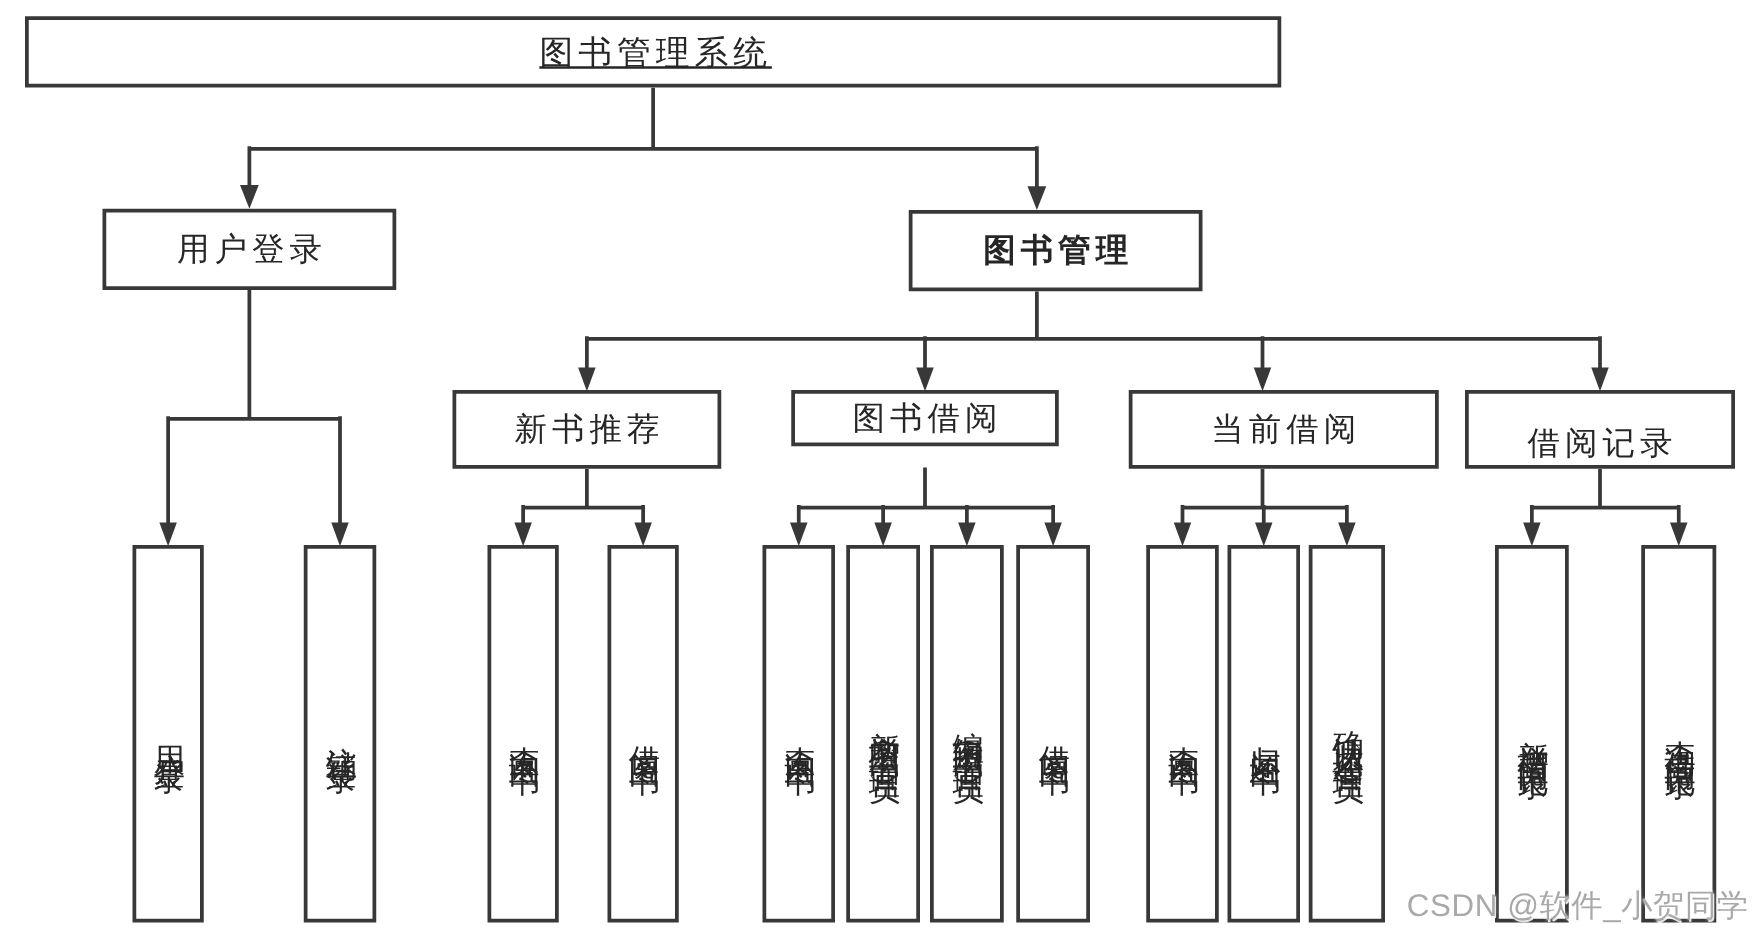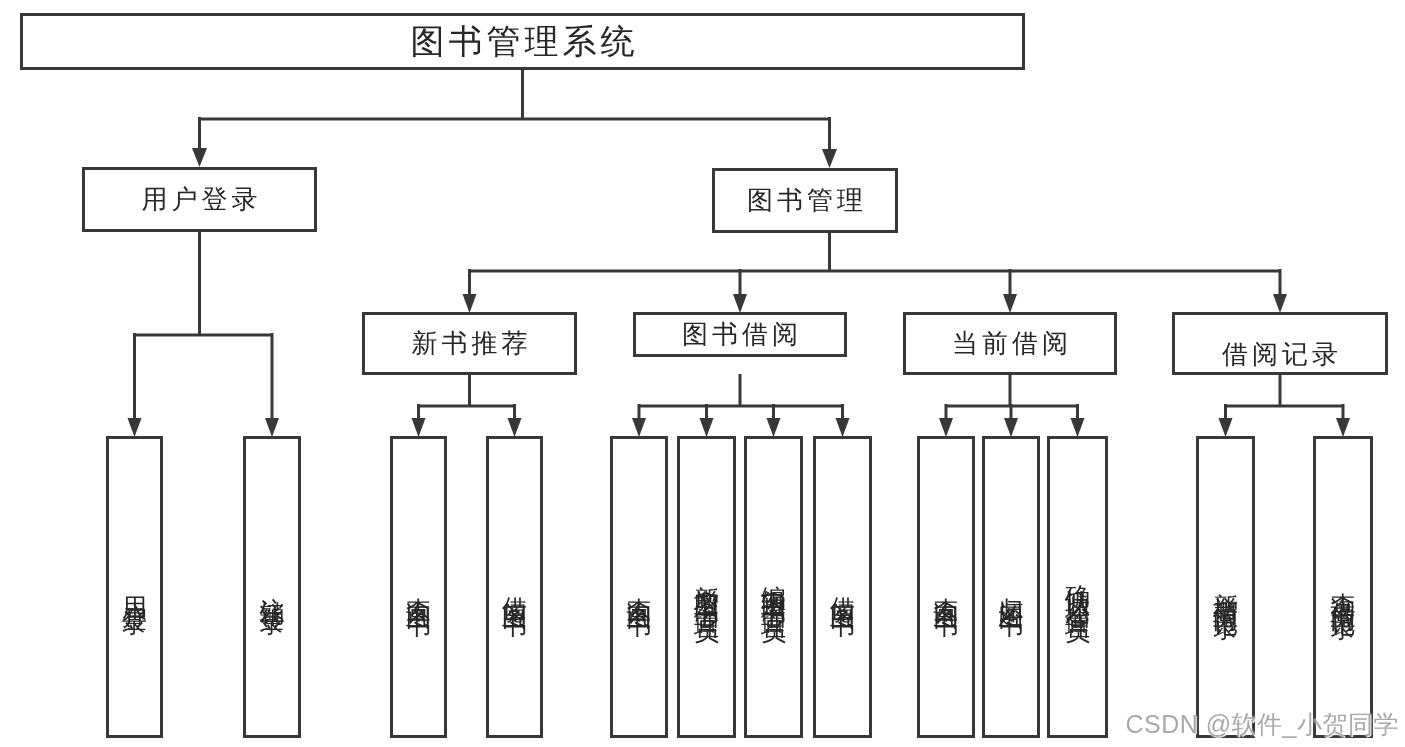--- a/index.html
+++ b/index.html
@@ -16,21 +16,21 @@
     position:absolute;
     box-sizing:border-box;
     border:3px solid #383838;
     background:#ffffff;
     display:flex;align-items:center;justify-content:center;
     font-size:26px;
     letter-spacing:4px;
     text-indent:4px;
     white-space:nowrap;
   }
-  .hbox.root{font-size:34px;}
+  .hbox.root{font-size:27px;text-decoration:underline;}
   .vbox{
     position:absolute;
     top:436px;height:302px;
     box-sizing:border-box;
     border:3px solid #383838;
     background:#ffffff;
     display:flex;align-items:center;justify-content:center;
   }
   .vtext{
     writing-mode:vertical-rl;
@@ -97,31 +97,31 @@
     </g>
   </svg>
 
   <div class="hbox root" style="left:20px;top:13px;width:1005px;height:57px;">
     <span>图书管理系统</span>
   </div>
 
   <div class="hbox" style="left:82px;top:167px;width:235px;height:65px;">
     <span>用户登录</span>
   </div>
-  <div class="hbox" style="left:712px;top:168px;width:186px;height:65px;">
+  <div class="hbox" style="left:727px;top:168px;width:235px;height:65px;font-weight:bold;">
     <span>图书管理</span>
   </div>
 
   <div class="hbox" style="left:362px;top:312px;width:215px;height:63px;">
     <span>新书推荐</span>
   </div>
   <div class="hbox" style="left:633px;top:312px;width:214px;height:45px;">
     <span>图书借阅</span>
   </div>
-  <div class="hbox" style="left:903px;top:312px;width:214px;height:63px;">
+  <div class="hbox" style="left:903px;top:312px;width:248px;height:63px;">
     <span>当前借阅</span>
   </div>
   <div class="hbox" style="left:1172px;top:312px;width:216px;height:63px;align-items:flex-end;">
     <span>借阅记录</span>
   </div>
 
   <div class="vbox" style="left:106px;width:57px;">
     <span class="vtext">用户登录</span>
   </div>
   <div class="vbox" style="left:243px;width:58px;">

